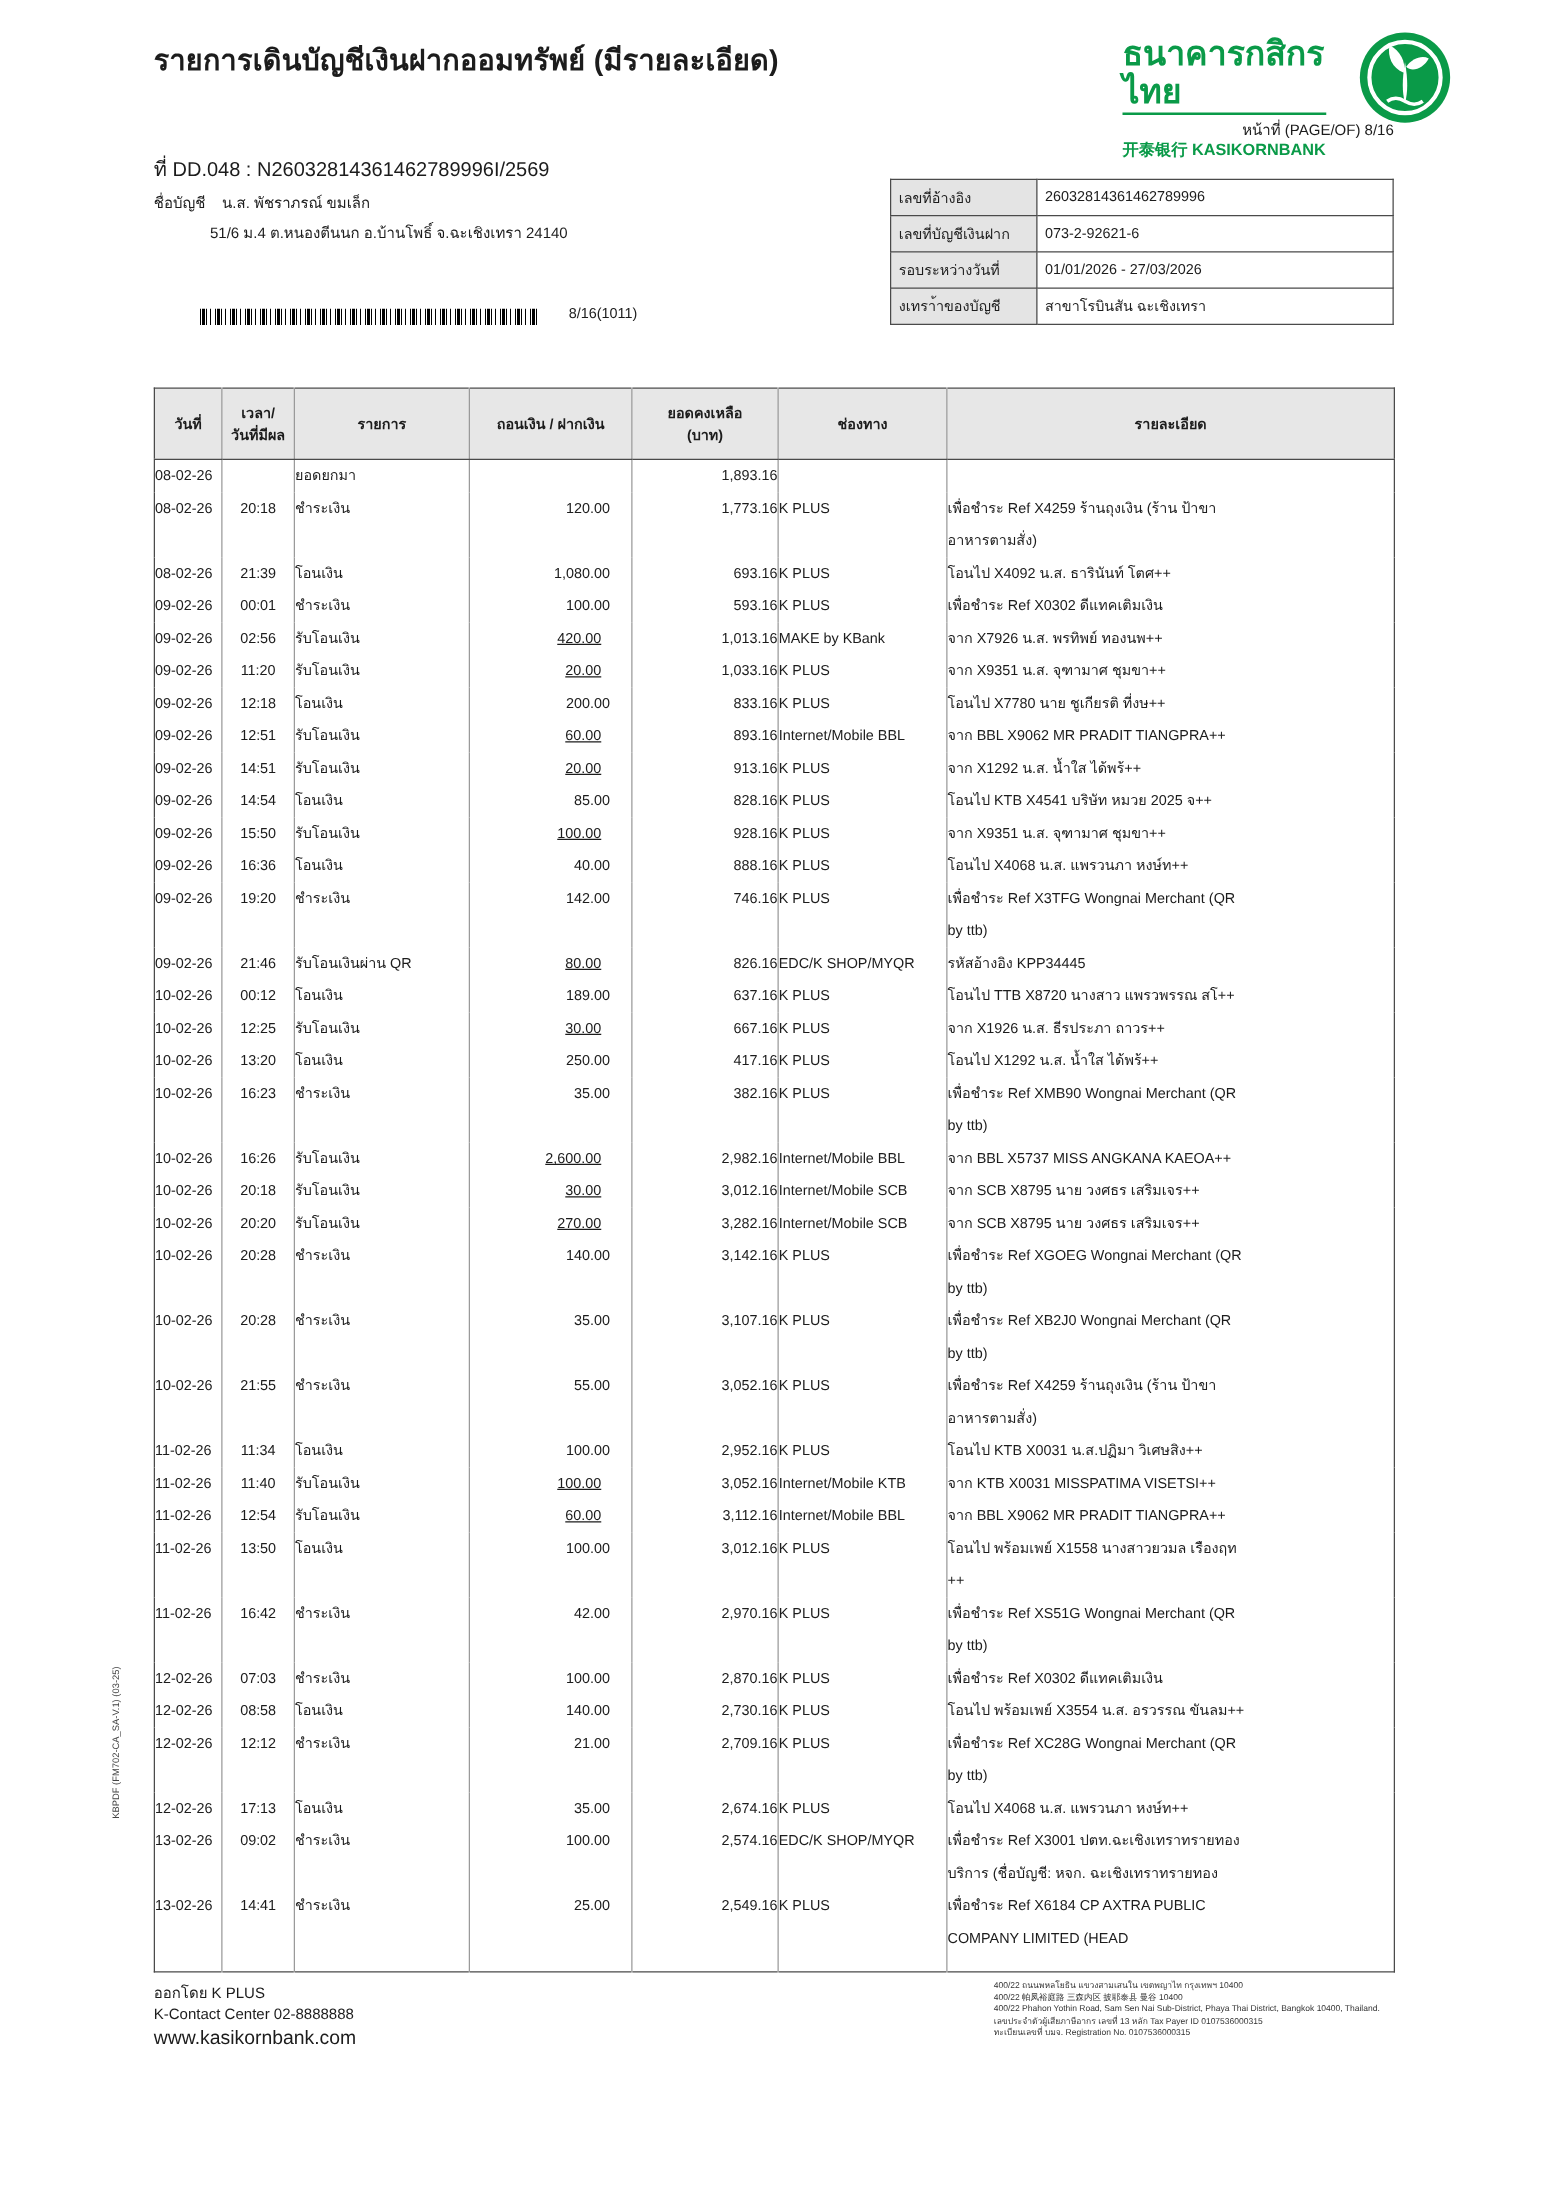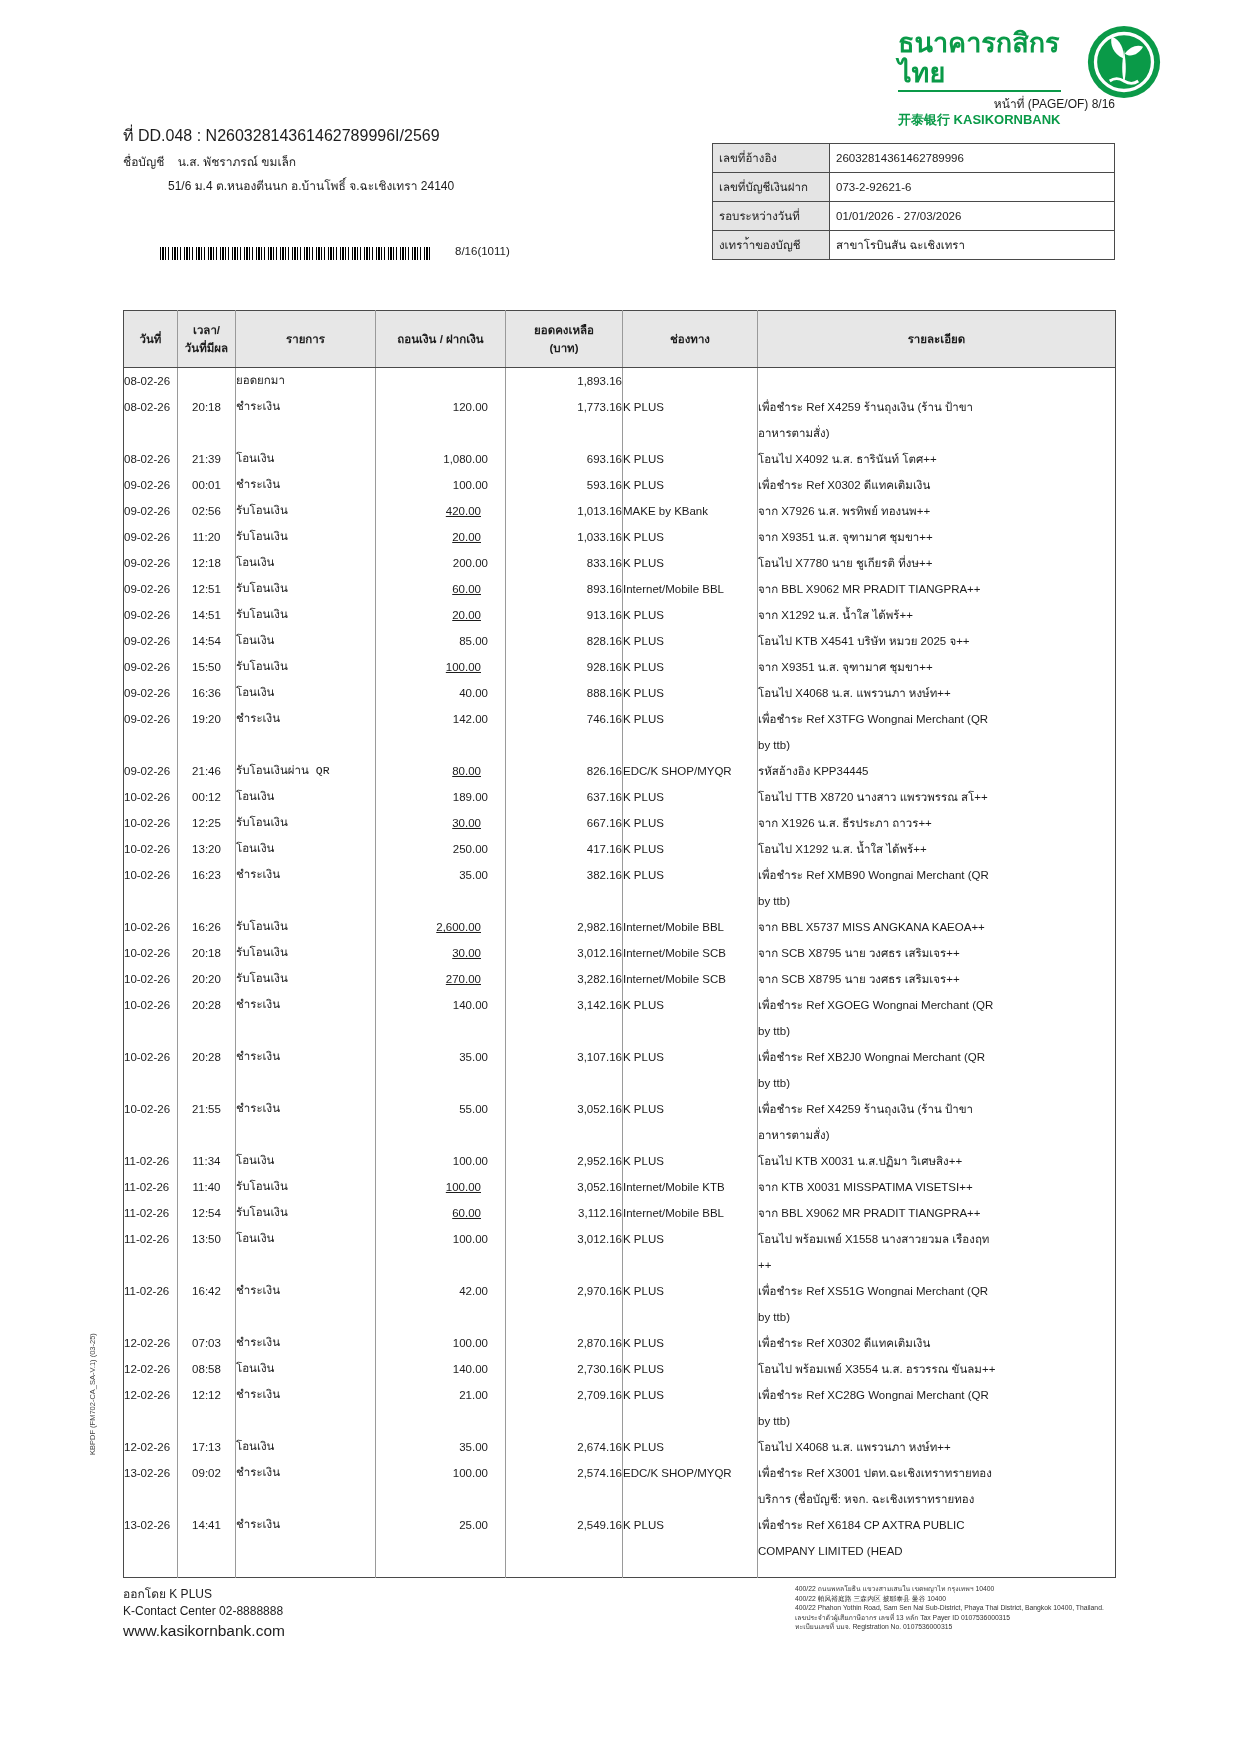--- a/index.html
+++ b/index.html
@@ -36,21 +36,21 @@
   table.txn{border-collapse:collapse;table-layout:fixed;width:992px;border:1.5px solid #4a4a4a;}
   table.txn th{background:#e7e7e7;font-size:11.5px;font-weight:700;height:56px;text-align:center;
     border-right:1px solid #9a9a9a;border-bottom:1.5px solid #4a4a4a;padding:0 2px;}
   table.txn th:last-child{border-right:none;}
   table.txn td{vertical-align:top;font-size:11.5px;line-height:26px;border-right:1px solid #9a9a9a;padding:0;}
   table.txn td:last-child{border-right:none;}
   .c-date{width:54px;} .c-time{width:58px;} .c-desc{width:140px;} .c-amt{width:130px;}
   .c-bal{width:117px;} .c-chan{width:135px;} .c-det{width:358px;}
   td.c-date{padding-left:5px;}
   td.c-time{text-align:center;}
-  td.c-desc{padding-left:6px;font-family:Liberation Mono, monospace;}
+  td.c-desc{padding-left:6px;}
   td.c-amt{text-align:right;}
   td.c-amt.withdraw{padding-right:17px;}
   td.c-amt.deposit{padding-right:24px;text-decoration:underline;}
   td.c-bal{text-align:right;padding-right:10px;}
   td.c-chan{padding-left:5px;}
   td.c-det{padding-left:7px;}
   td.c-det div{line-height:26px;}
   tr.spacer td{height:13px;line-height:13px;}
 
   
@@ -58,20 +58,21 @@
   .foot-site{font-size:15.5px;margin-top:2px;}
   .foot-right{position:absolute;left:795px;top:1584px;width:330px;font-size:6.8px;line-height:9.5px;color:#333;}
   .side-code{position:absolute;left:88px;top:1255px;font-size:7.5px;color:#444;
     writing-mode:vertical-rl;transform:rotate(180deg);height:200px;text-align:left;}
 </style>
 </head>
 <body>
 
 <div class="page">
 
+  <div class="title">รายการเดินบัญชีเงินฝากออมทรัพย์ (มีรายละเอียด)</div>
 
   <div class="brand">
     <div class="brand-th" style="color: rgb(10, 154, 72);">ธนาคารกสิกรไทย</div>
     <span class="brand-sub" style="color: rgb(10, 154, 72); border-top-color: rgb(10, 154, 72);">开泰银行 KASIKORNBANK</span>
   </div>
   <div class="logo">
     <svg viewBox="0 0 80 80" width="76" height="76">
       <circle cx="40" cy="40" r="38" class="logo-green" fill="#0a9a48"></circle>
       <circle cx="40" cy="40" r="30" fill="none" stroke="#fff" stroke-width="3.5"></circle>
       <path d="M40 62 C37.5 52 37.5 42 40 27 C42.5 42 42.5 52 40 62 Z" fill="#fff"></path>

